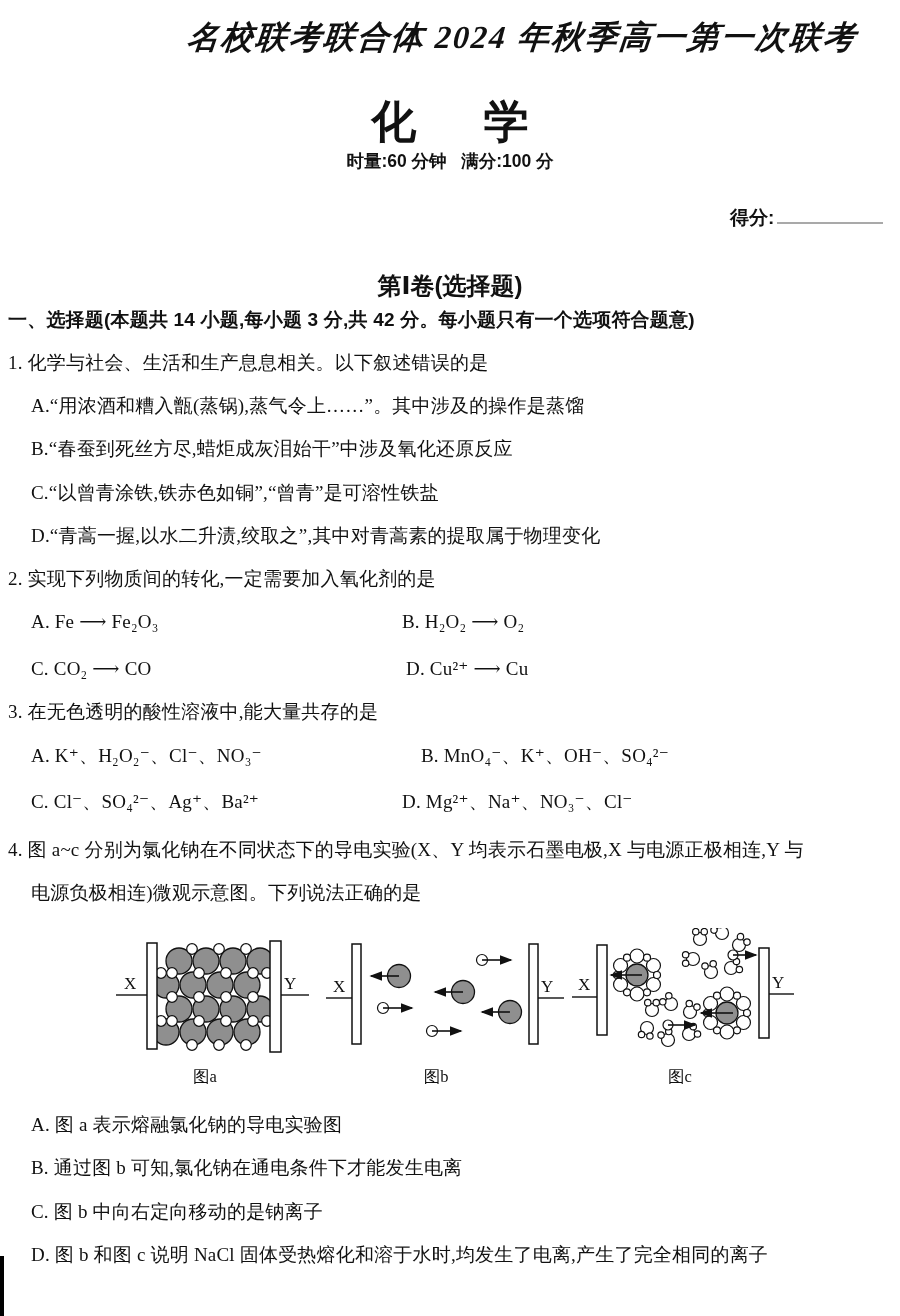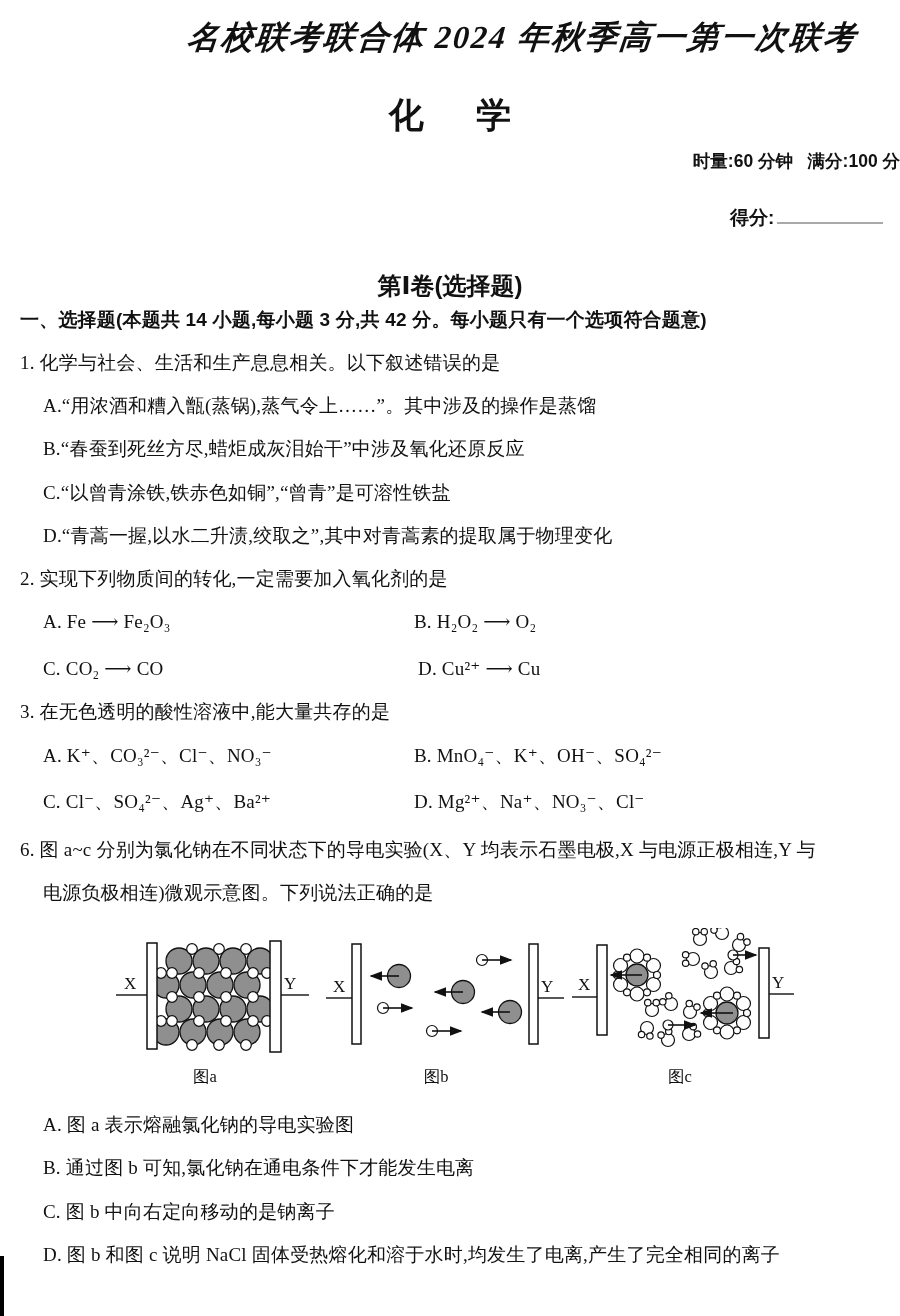--- a/index.html
+++ b/index.html
@@ -1,25 +1,25 @@
 <!DOCTYPE html>
 <html><head>
 <meta charset="utf-8">
 <style>
   html,body{margin:0;padding:0;background:#e8e8e8;}
   .page{position:relative;width:900px;height:1316px;background:#fff;margin:0 auto;
         font-family:"Liberation Serif","DejaVu Serif",serif;color:#111;overflow:hidden;}
   .abs{position:absolute;white-space:pre;}
-  .line{font-size:19px;line-height:1.25;letter-spacing:.2px;margin-left:12px;}
+  .line{font-size:19px;line-height:1.25;letter-spacing:.2px;}
   .hei{font-family:"Liberation Sans","DejaVu Sans",sans-serif;font-weight:700;}
   .center{left:0;width:900px;text-align:center;}
   .cal-title{top:16px;font-size:32px;font-weight:700;font-style:italic;
              transform:translateX(72px) skewX(-5deg);letter-spacing:2px;}
-  .subject{top:92px;font-size:35px;font-weight:700;}
-  .meta{top:149px;font-size:17.5px;text-align:right;}
+  .subject{top:92px;font-size:45px;font-weight:700;}
+  .meta{top:149px;font-size:17.5px;}
   .score{top:204px;left:730px;font-size:19px;}
   .score-line{display:inline-block;width:106px;height:18px;border-bottom:2px solid #a9a9a9;margin-left:3px;}
   .sect{top:254px;font-size:24px;margin-top:16px;}
   .footer{top:1278px;font-size:17px;}
   .artifact{left:0;top:1256px;width:4px;height:60px;background:#000;}
   svg text{font-family:"Liberation Serif","DejaVu Serif",serif;fill:#111;}
   svg .xy{font-size:17px;}
   svg .cap{font-size:16.5px;}
 </style>
 </head>
@@ -42,26 +42,26 @@
   <div class="abs line" style="top:481px;left:31px">C.“以曾青涂铁,铁赤色如铜”,“曾青”是可溶性铁盐</div>
   <div class="abs line" style="top:524px;left:31px">D.“青蒿一握,以水二升渍,绞取之”,其中对青蒿素的提取属于物理变化</div>
 
   <div class="abs line" style="top:567px;left:8px">2. 实现下列物质间的转化,一定需要加入氧化剂的是</div>
   <div class="abs line" style="top:610px;left:31px">A. Fe ⟶ Fe₂O₃</div>
   <div class="abs line" style="top:610px;left:402px">B. H₂O₂ ⟶ O₂</div>
   <div class="abs line" style="top:657px;left:31px">C. CO₂ ⟶ CO</div>
   <div class="abs line" style="top:657px;left:406px">D. Cu²⁺ ⟶ Cu</div>
 
   <div class="abs line" style="top:700px;left:8px">3. 在无色透明的酸性溶液中,能大量共存的是</div>
-  <div class="abs line" style="top:744px;left:31px">A. K⁺、CO₃²⁻、Cl⁻、NO₃⁻</div>
-  <div class="abs line" style="top:744px;left:402px">B. MnO₄⁻、K⁺、OH⁻、SO₄²⁻</div>
+  <div class="abs line" style="top:744px;left:31px">A. K⁺、H₂O₂⁻、Cl⁻、NO₃⁻</div>
+  <div class="abs line" style="top:744px;left:421px">B. MnO₄⁻、K⁺、OH⁻、SO₄²⁻</div>
   <div class="abs line" style="top:790px;left:31px">C. Cl⁻、SO₄²⁻、Ag⁺、Ba²⁺</div>
   <div class="abs line" style="top:790px;left:402px">D. Mg²⁺、Na⁺、NO₃⁻、Cl⁻</div>
 
-  <div class="abs line" style="top:838px;left:8px">6. 图 a~c 分别为氯化钠在不同状态下的导电实验(X、Y 均表示石墨电极,X 与电源正极相连,Y 与</div>
+  <div class="abs line" style="top:838px;left:8px">4. 图 a~c 分别为氯化钠在不同状态下的导电实验(X、Y 均表示石墨电极,X 与电源正极相连,Y 与</div>
   <div class="abs line" style="top:881px;left:31px">电源负极相连)微观示意图。下列说法正确的是</div>
 
   <svg id="figures" viewBox="0 0 900 162" style="position:absolute;left:0;top:928px;width:900px;height:162px">
     <defs>
       <marker id="ah" markerWidth="9" markerHeight="8" refX="7" refY="3" orient="auto">
         <path d="M0,0 L8,3 L0,6 z" fill="#111"></path>
       </marker>
     </defs>
 
     <g>

